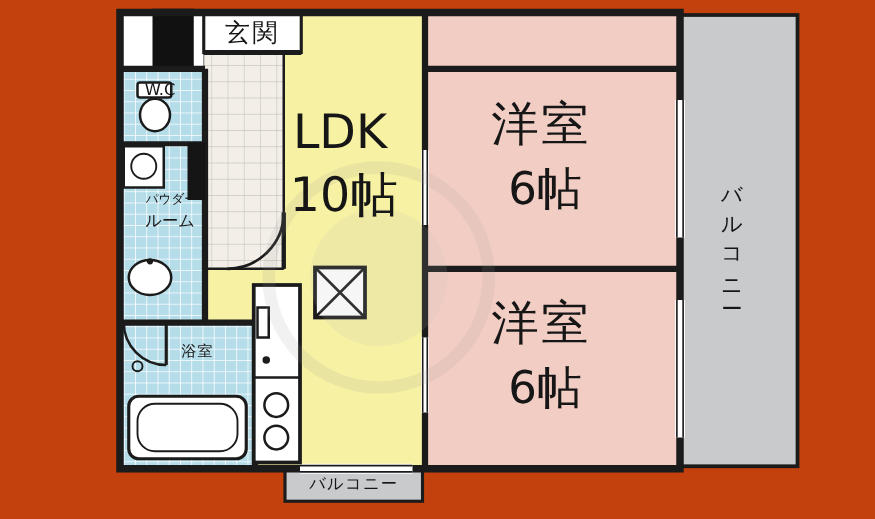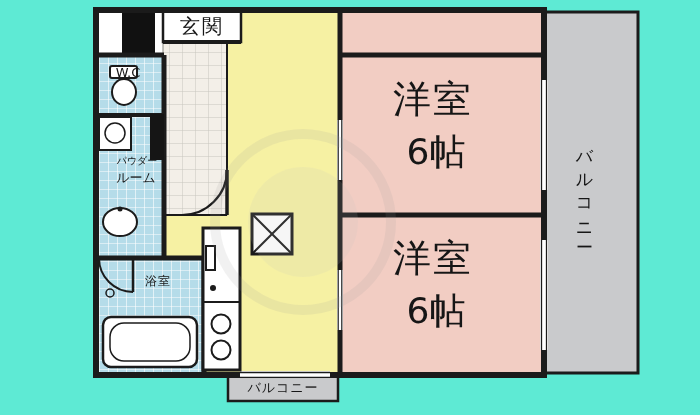--- a/index.html
+++ b/index.html
@@ -1,17 +1,17 @@
 <!DOCTYPE html>
 <html><head>
 <meta charset="utf-8">
 <style>
   *{box-sizing:border-box}
   html,body{margin:0;padding:0;background:#ffffff}
-  .canvas{position:relative;width:700px;height:415px;background:#5eead4;overflow:hidden;
+  .canvas{position:relative;width:700px;height:415px;background:#c2410c;overflow:hidden;
           font-family:"DejaVu Sans","Liberation Sans",sans-serif;color:#161616}
   .canvas svg{position:absolute;left:0;top:0}
   .label{position:absolute;transform:translate(-50%,-50%);white-space:nowrap;line-height:1.05;color:#161616;text-align:center}
   .v{writing-mode:vertical-rl;text-orientation:upright;-webkit-text-orientation:upright}
 </style>
 </head>
 <body>
 
 <div class="canvas">
 
@@ -117,20 +117,22 @@
     </g>
 
     <g opacity="0.13">
       <circle cx="303" cy="222" r="88" fill="none" stroke="#9a9a9a" stroke-width="10"></circle>
       <circle cx="303" cy="222" r="55" fill="#c0c0c0"></circle>
     </g>
   </svg>
 
   <div class="label" style="left:202px;top:26px;font-size:20px;letter-spacing:2px">玄関</div>
 
+  <div class="label" style="left:272px;top:106px;font-size:38px">LDK</div>
+  <div class="label" style="left:275px;top:157px;font-size:38px">10帖</div>
 
   <div class="label" style="left:433px;top:100px;font-size:38px;letter-spacing:2px">洋室</div>
   <div class="label" style="left:436px;top:152px;font-size:36px">6帖</div>
 
   <div class="label" style="left:433px;top:259px;font-size:38px;letter-spacing:2px">洋室</div>
   <div class="label" style="left:436px;top:311px;font-size:36px">6帖</div>
 
   <div class="label" style="left:158px;top:281px;font-size:12px;letter-spacing:1px">浴室</div>
 
   <div class="label" style="left:137px;top:161px;font-size:10px">パウダー</div>

